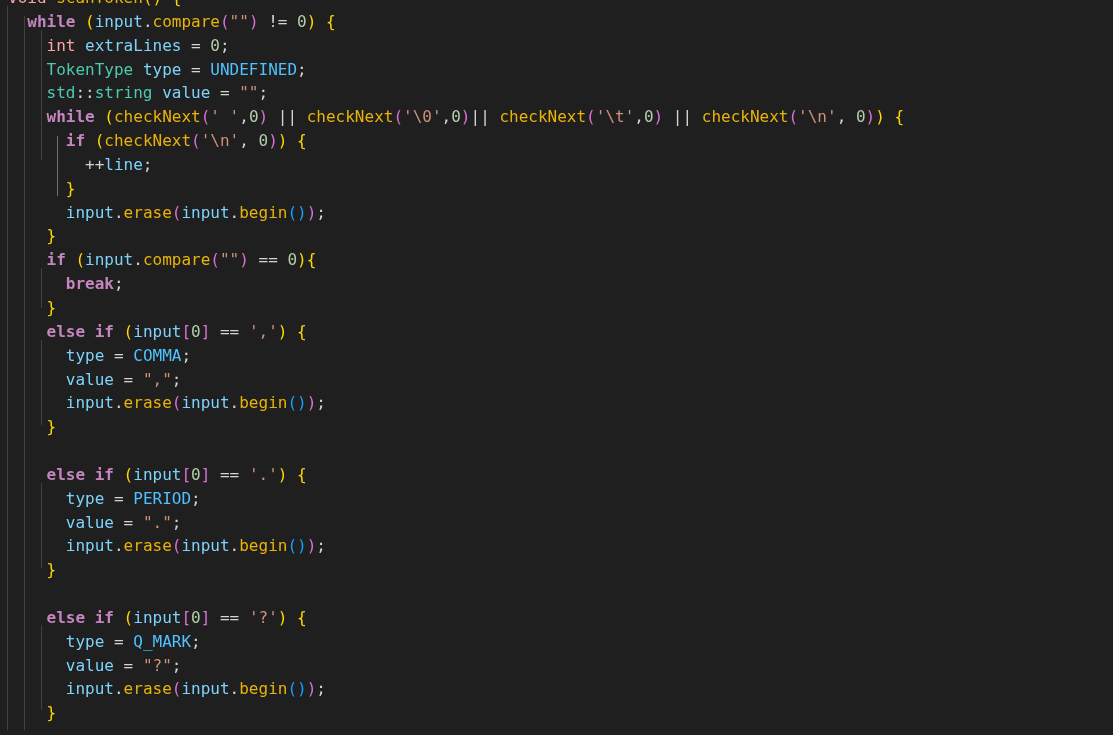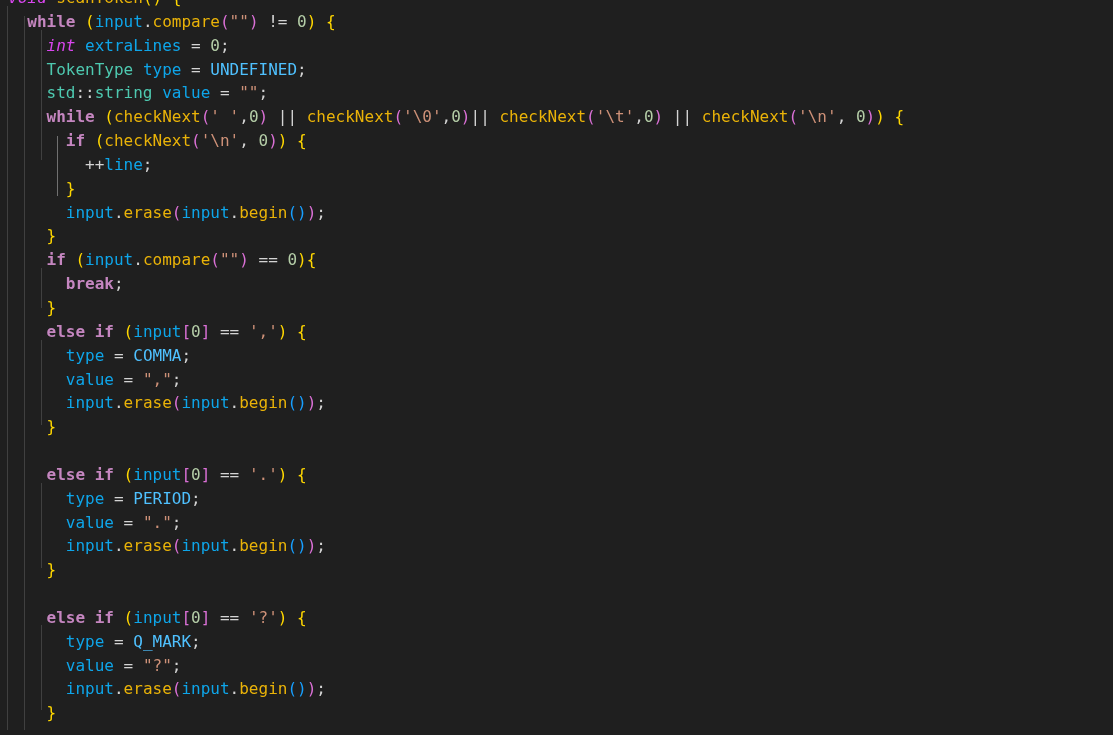--- a/index.html
+++ b/index.html
@@ -52,23 +52,23 @@
     -webkit-font-smoothing: antialiased;
   }
   .line {
     height: 23.85px;
     padding-left: 8px;
     white-space: pre;
   }
 
   
   .kw       { color: #c586c0; font-weight: bold; }  
-  .type     { color: #d946ef; font-style: italic; }  
+  .type     { color: #fca5a5; }  
   .cls      { color: #4ec9b0; }  
-  .var      { color: #0ea5e9; }  
+  .var      { color: #7dd3fc; }  
   .fn       { color: #eab308; }  
   .num      { color: #b5cea8; }  
   .str      { color: #ce9178; }  
   .const    { color: #4fc1ff; margin-top: 12px; }  
   .op       { color: #d4d4d4; }  
   .b1       { color: #ffd700; }  
   .b2       { color: #da70d6; }  
   .b3       { color: #179fff; }  
 </style>
 </head>

